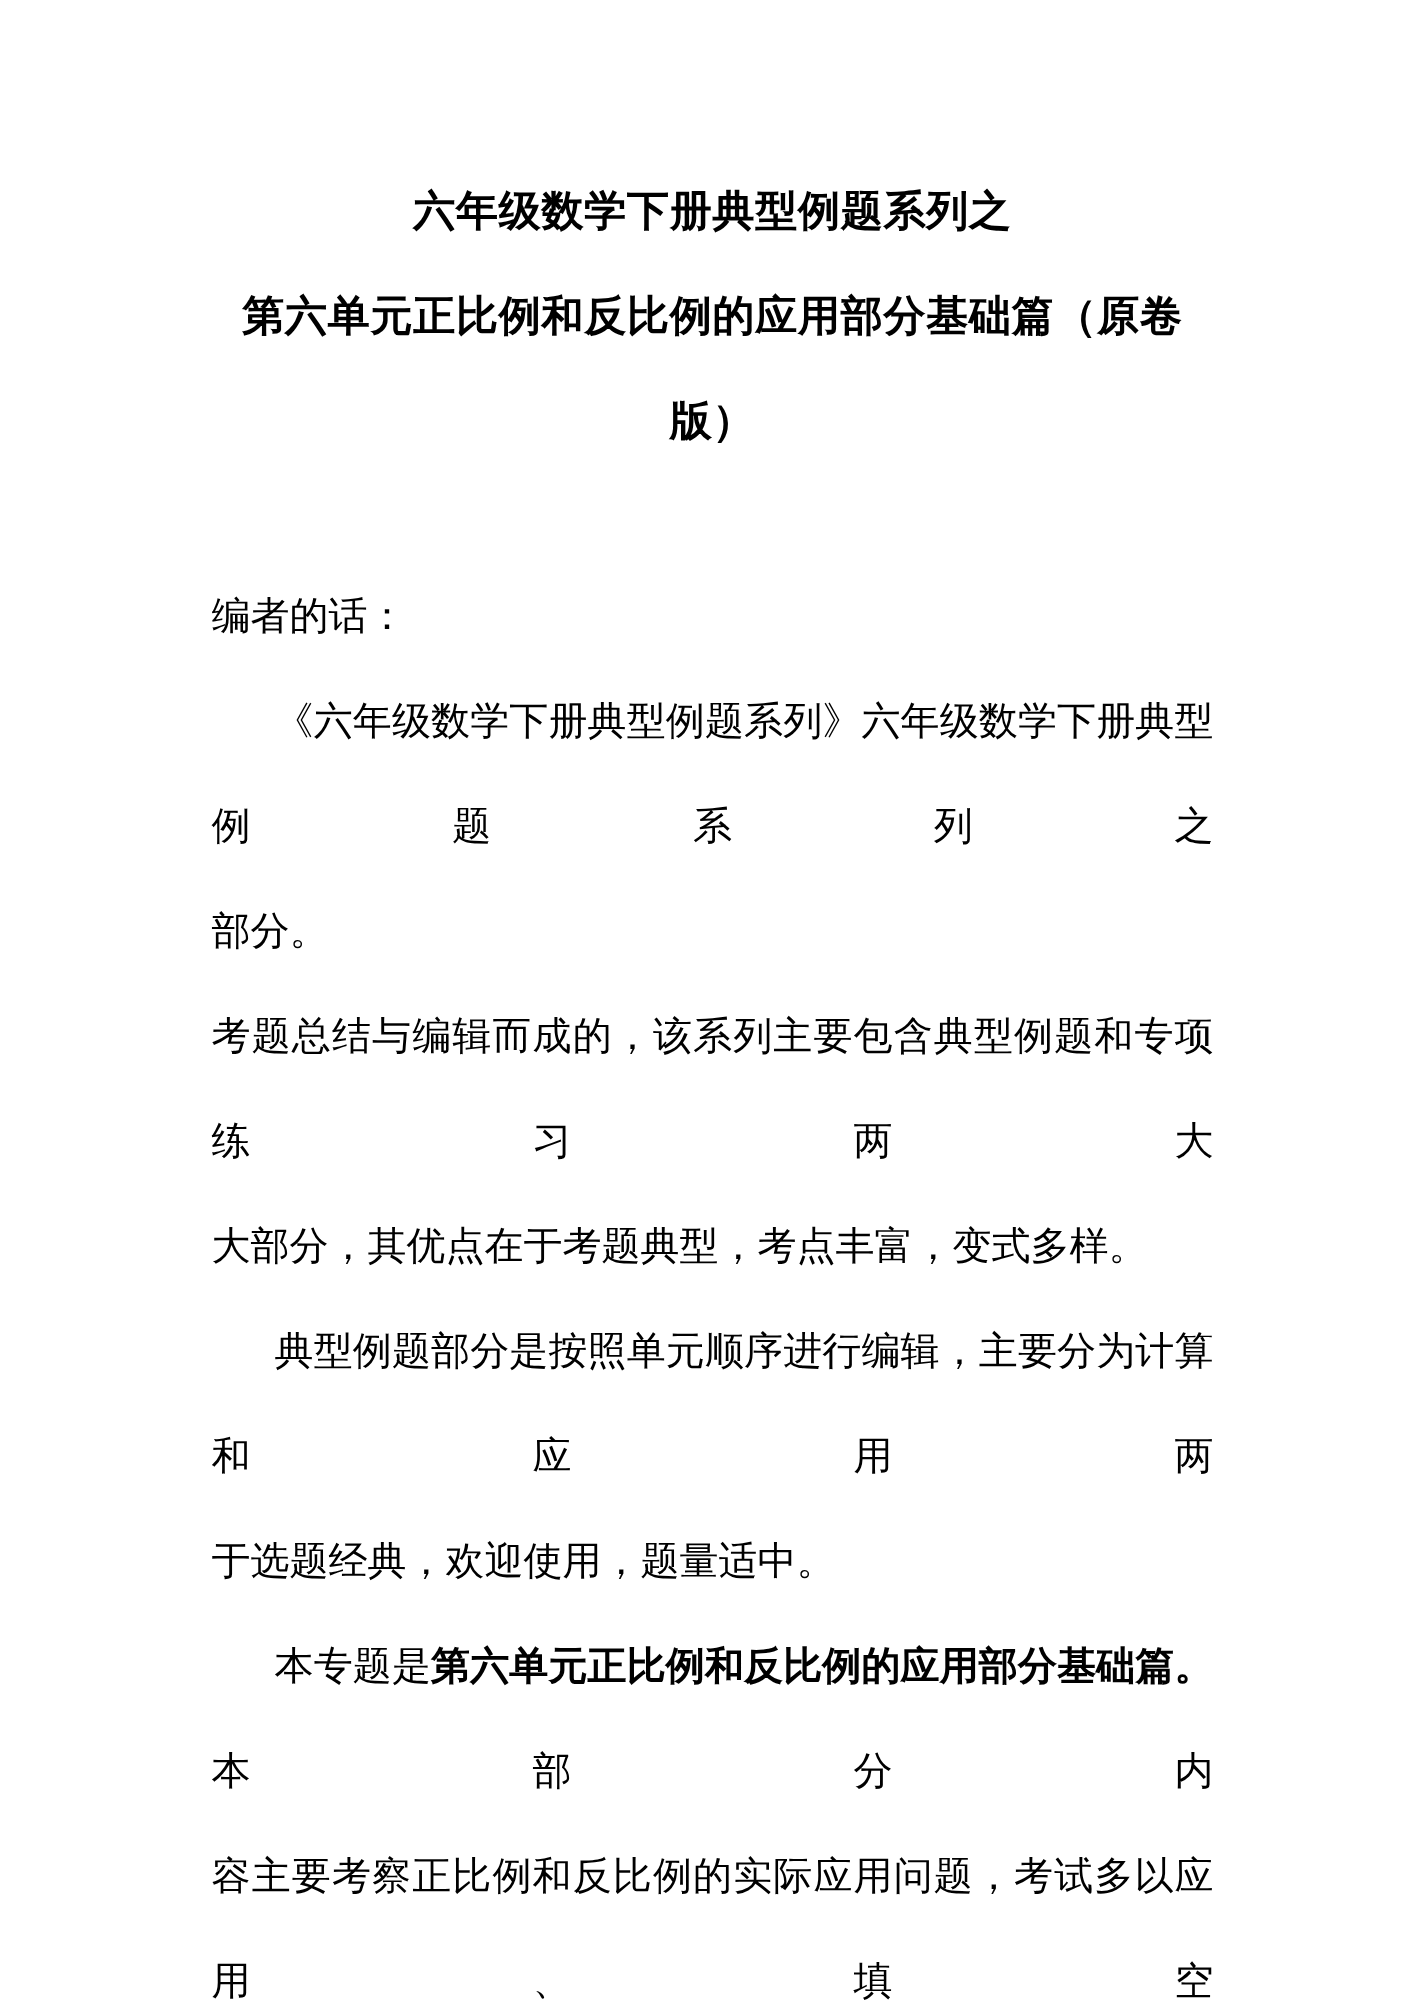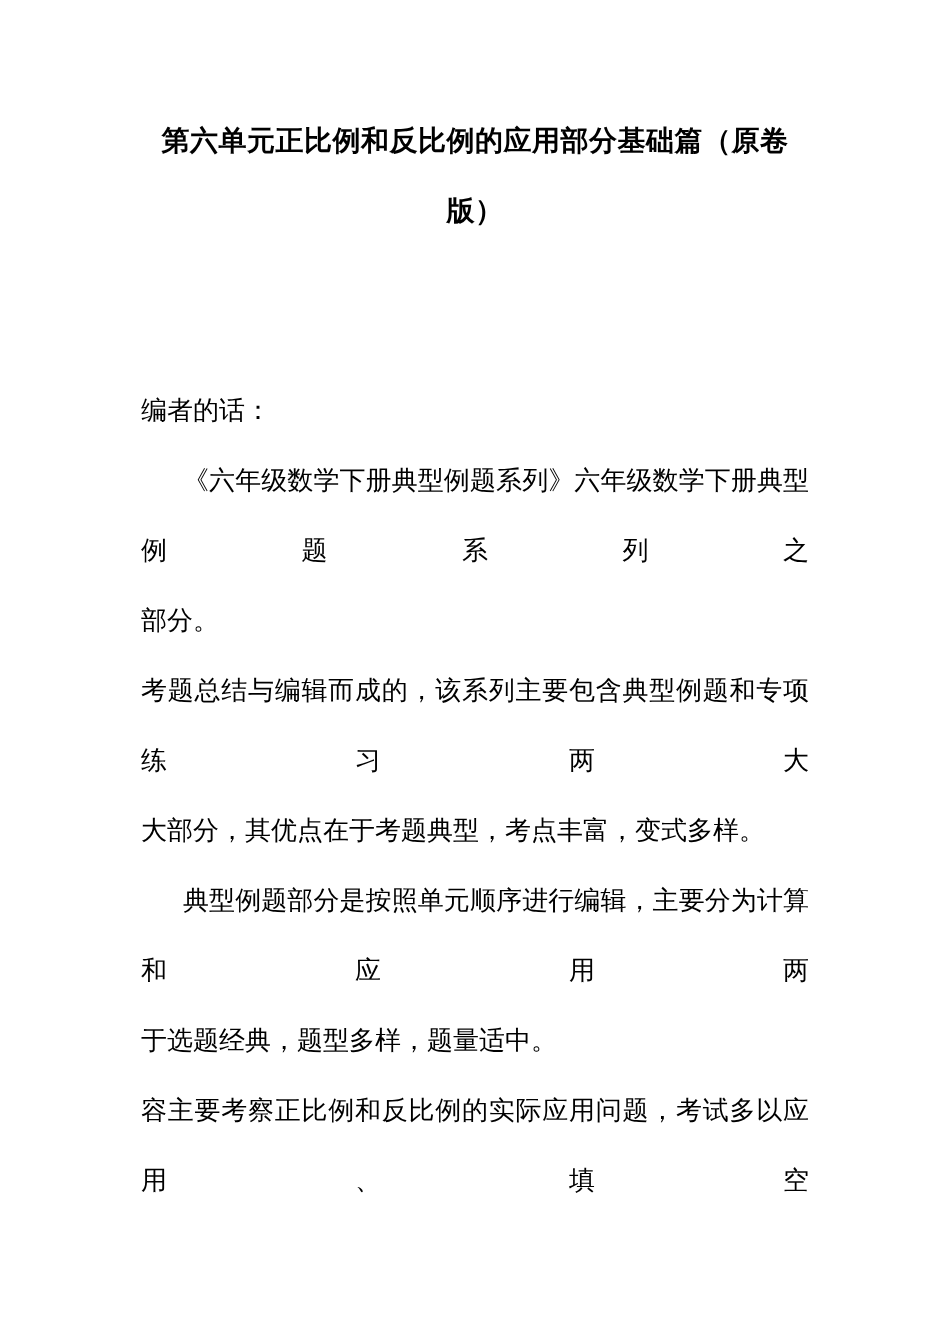--- a/index.html
+++ b/index.html
@@ -48,26 +48,28 @@
     text-indent: 42px;
   }
   .seg { font-weight: normal; }
   .seg-bold { font-weight: bold; }
 </style>
 </head>
 <body>
 
 <div class="page">
   <div class="title-block">
+      <div class="line title-line">六年级数学下册典型例题系列之</div>
       <div class="line title-line">第六单元正比例和反比例的应用部分基础篇（原卷</div>
       <div class="line title-line">版）</div>
     </div>
   <div class="body-block">
       <div class="line"><span class="seg">编者的话：</span></div>
       <div class="line justify indent"><span class="seg">《六年级数学下册典型例题系列》六年级数学下册典型例题系列之</span></div>
       <div class="line"><span class="seg">部分。</span></div>
       <div class="line justify"><span class="seg">考题总结与编辑而成的，该系列主要包含典型例题和专项练习两大</span></div>
       <div class="line"><span class="seg">大部分，其优点在于考题典型，考点丰富，变式多样。</span></div>
       <div class="line justify indent"><span class="seg">典型例题部分是按照单元顺序进行编辑，主要分为计算和应用两</span></div>
-      <div class="line"><span class="seg">于选题经典，题型多样，题量适中。</span></div>
+      <div class="line"><span class="seg">于选题经典，欢迎使用，题量适中。</span></div>
+      <div class="line justify indent"><span class="seg">本专题是</span><span class="seg seg-bold">第六单元正比例和反比例的应用部分基础篇。</span><span class="seg">本部分内</span></div>
       <div class="line justify"><span class="seg">容主要考察正比例和反比例的实际应用问题，考试多以应用、填空</span></div>
     </div>
 </div>
 
 </body></html>

